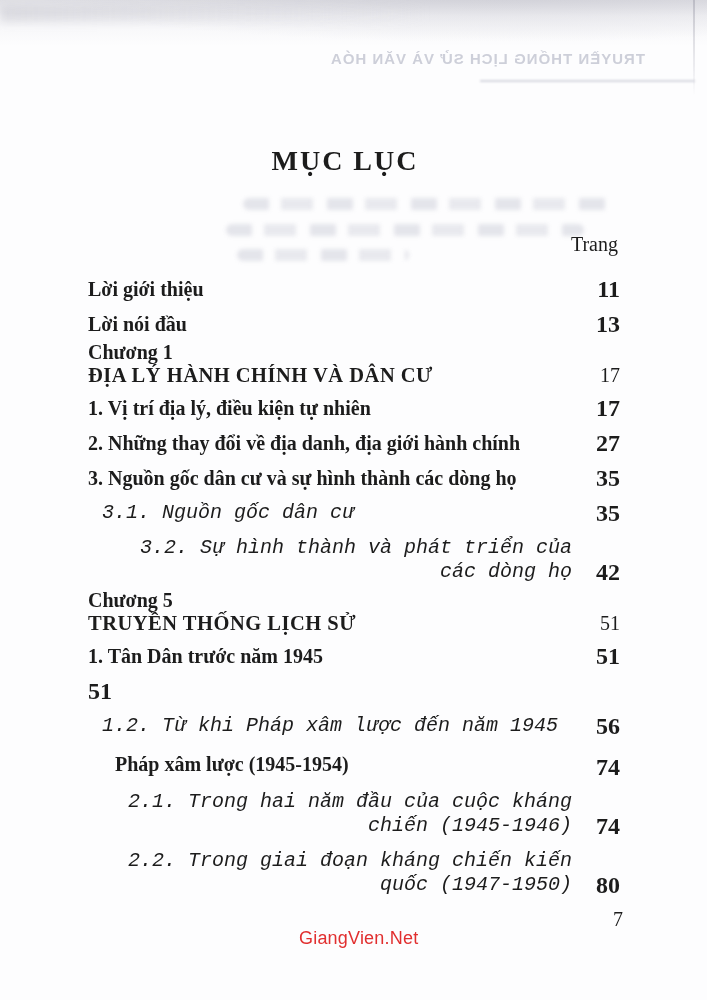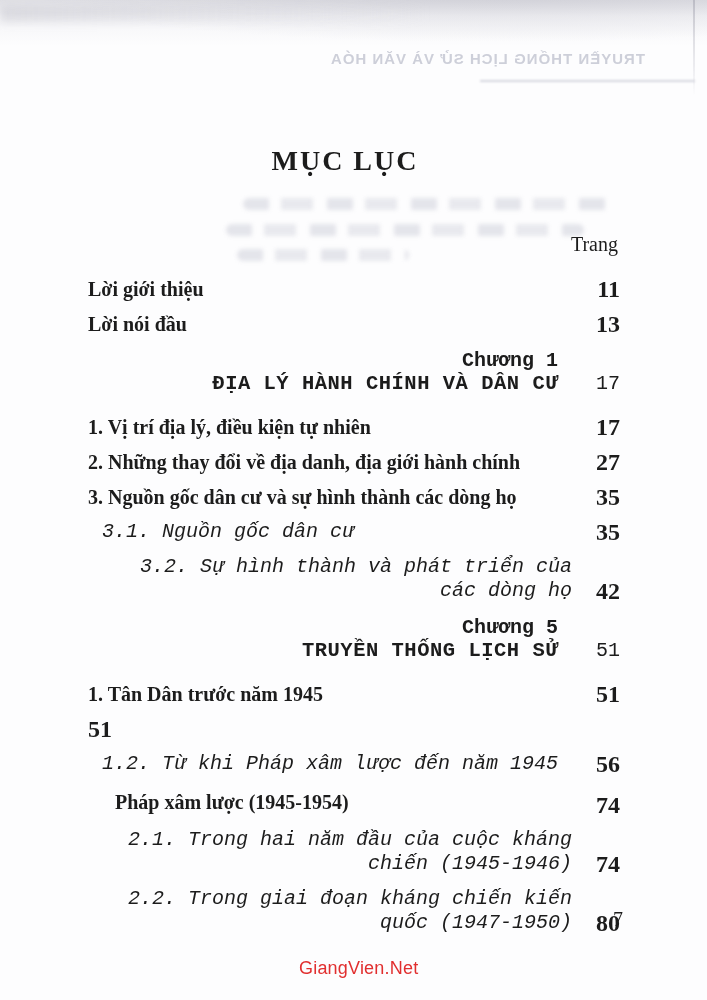--- a/index.html
+++ b/index.html
@@ -70,41 +70,41 @@
   .t-row{
     display:flex;justify-content:space-between;align-items:flex-end;
     margin-top:11px;line-height:24px;font-size:20px;text-align:right;
   }
   .t-row:first-child{margin-top:0;}
   .t-row .t-label{font-weight:700;max-width:470px;}
   .t-row.lvl2{font-size:20px;}
   .t-row.lvl2 .t-label{font-weight:400;font-style:italic;margin-left:14px;font-family:Liberation Mono, monospace;}
   .t-page{font-weight:700;font-size:24px;}
   .t-chapter{
-    position:relative;width:470px;margin-top:13px;
-    text-align:right;line-height:23px;font-family:Liberation Mono, monospace;
+    position:relative;width:470px;margin-top:5px;
+    text-align:left;line-height:23px;
   }
   .ch-l1{font-weight:700;font-size:20px;}
   .ch-l2{font-weight:700;font-size:20.5px;letter-spacing:.5px;position:relative;}
   .ch-page{
     position:absolute;right:-62px;bottom:0;
     font-weight:400;font-size:20px;letter-spacing:0;
   }
-  .t-chapter + .t-row{margin-top:20px;}
+  .t-chapter + .t-row{margin-top:9px;}
   .t-just1{word-spacing:.42em;}
   .t-line2{padding-left:27px;}
   .t-row.two-line{align-items:flex-end;}
   .t-row.two-line .t-label{line-height:30px;}
 
   .folio{
     position:absolute;right:84px;top:908px;
     font-size:20px;
   }
   .watermark{
-    position:absolute;left:299px;top:958px;
+    position:absolute;left:299px;top:928px;
     font-family:"Liberation Sans","DejaVu Sans",sans-serif;
     font-size:18px;letter-spacing:.2px;
   }
 </style>
 </head>
 <body>
 
 <div class="page">
   <div class="scan-top-shadow"></div>
   <div class="scan-top-streak"></div>

